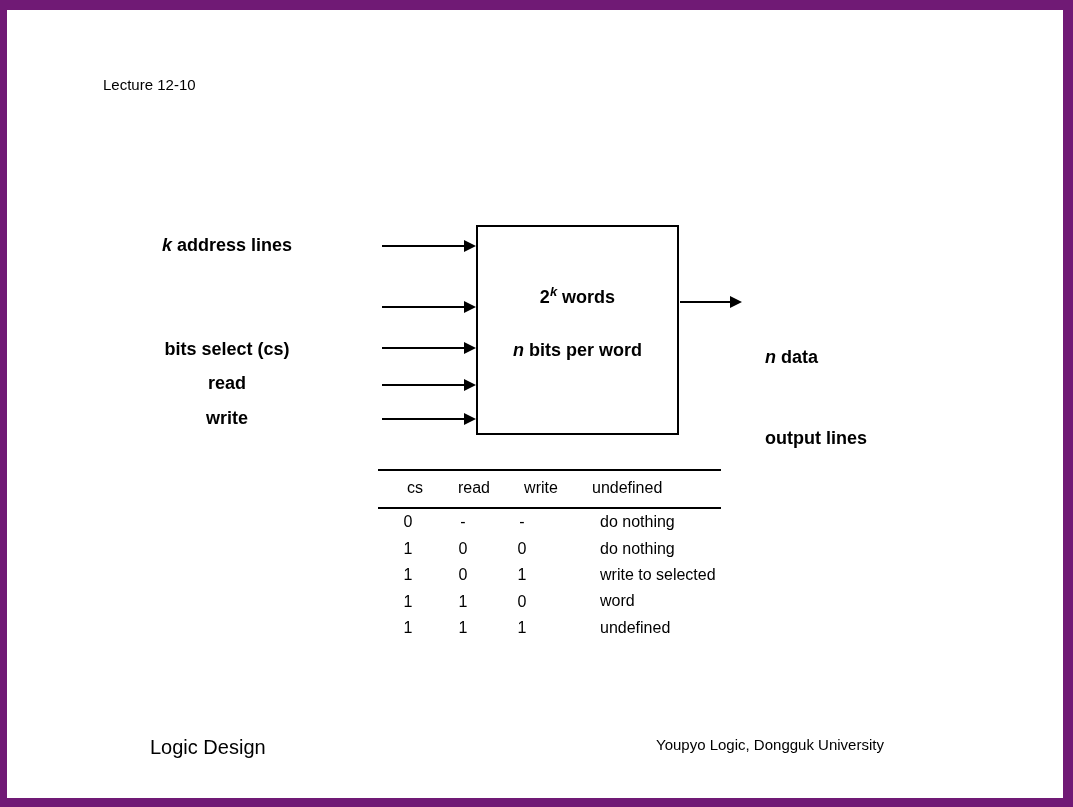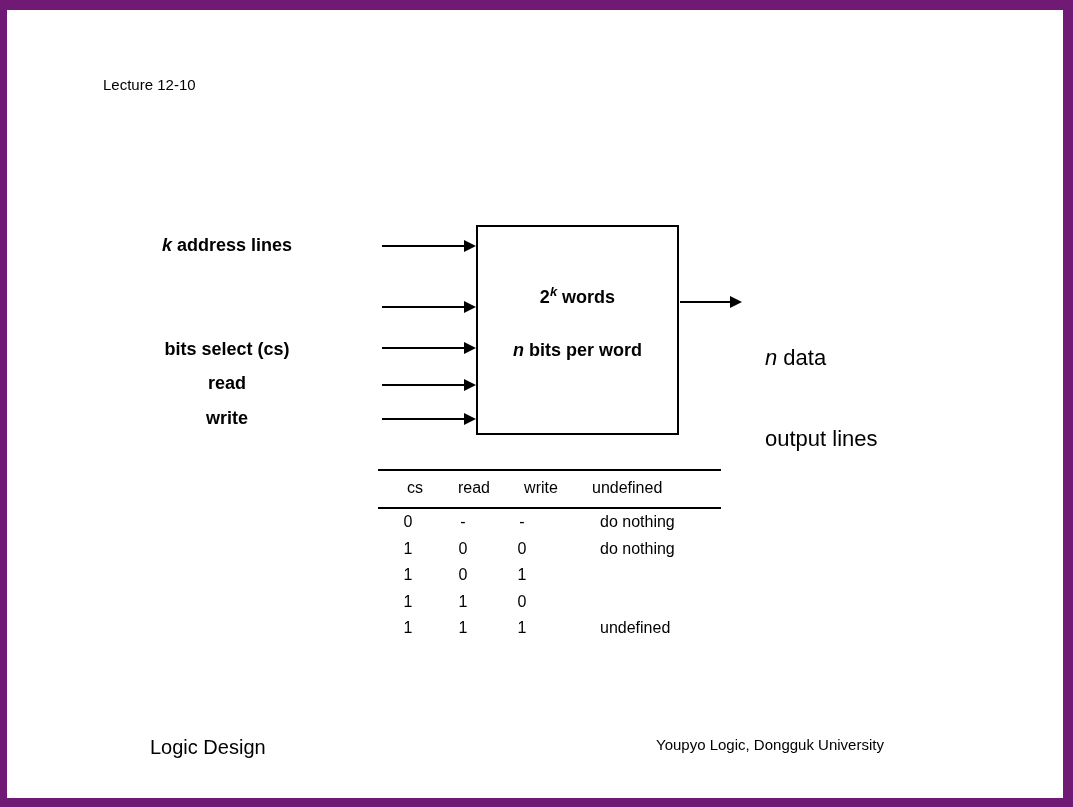--- a/index.html
+++ b/index.html
@@ -99,22 +99,22 @@
   .sup {
     font-size: 13px;
     position: relative;
     top: -7px;
     font-style: italic;
   }
   .out-label {
     position: absolute;
     left: 758px;
     top: 280px;
-    font-size: 22px;
-    font-weight: normal;
+    font-size: 18px;
+    font-weight: bold;
     line-height: 27px;
     white-space: pre;
   }
   
   .op-table {
     position: absolute;
     left: 371px;
     top: 459px;
     width: 343px;
     height: 180px;
@@ -209,20 +209,21 @@
       <div class="trow" style="top:67px">
         <span class="c-cs">1</span>
         <span class="c-read">0</span>
         <span class="c-write">0</span>
         <span class="c-op">do nothing</span>
       </div>
       <div class="trow" style="top:93px">
         <span class="c-cs">1</span>
         <span class="c-read">0</span>
         <span class="c-write">1</span>
+        <span class="c-op">write to selected word</span>
       </div>
       <div class="trow" style="top:120px">
         <span class="c-cs">1</span>
         <span class="c-read">1</span>
         <span class="c-write">0</span>
       </div>
       <div class="trow" style="top:146px">
         <span class="c-cs">1</span>
         <span class="c-read">1</span>
         <span class="c-write">1</span>

